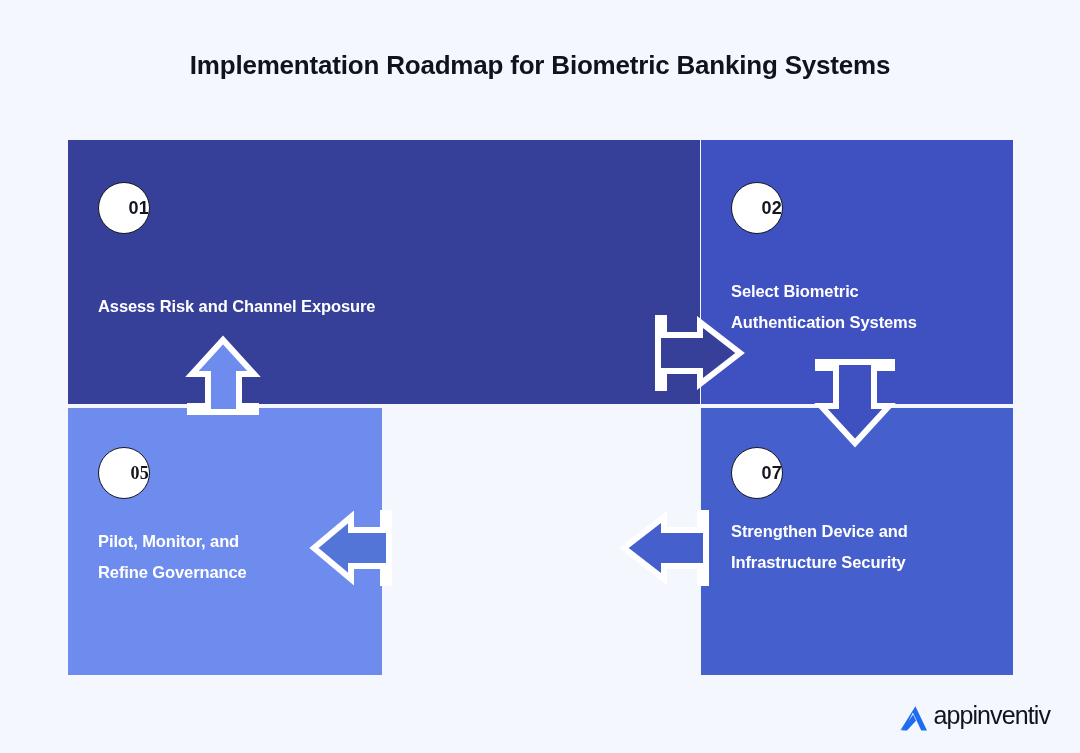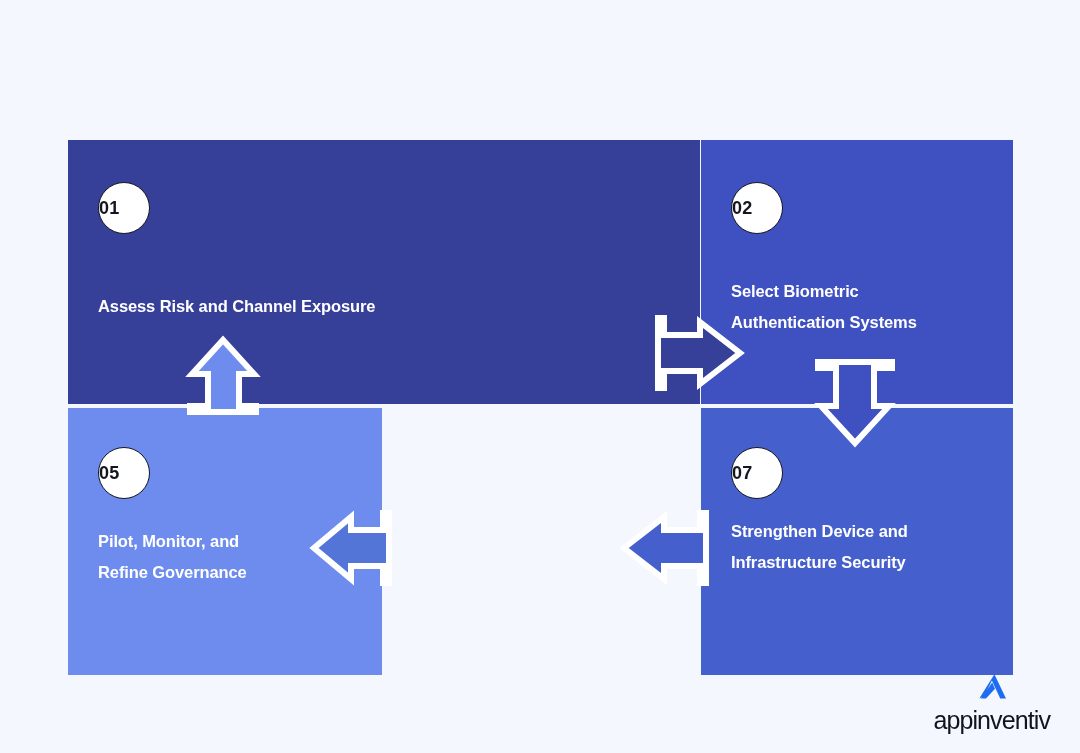--- a/index.html
+++ b/index.html
@@ -54,21 +54,21 @@
   .badge {
     position: absolute;
     width: 52px;
     height: 52px;
     border-radius: 50%;
     background: #ffffff;
     border: 1.6px solid #14161f;
     box-sizing: border-box;
     display: flex;
     align-items: center;
-    justify-content: flex-start;
+    justify-content: flex-end;
     font-size: 18px;
     font-weight: bold;
     color: #14161f;
     letter-spacing: 0.3px;
   }
 
   .ptext {
     position: absolute;
     color: #ffffff;
     font-size: 16.5px;
@@ -86,36 +86,36 @@
     height: 535px;
     pointer-events: none;
   }
 
   
   #logo {
     position: absolute;
     right: 30px;
     bottom: 18px;
     display: flex;
-    align-items: center;
+    align-items: flex-start;
     gap: 3px;
-    flex-direction: column;
   }
   #logo-text {
     font-size: 25px;
     color: #11131d;
     letter-spacing: -0.9px;
     font-weight: normal;
   }
 </style>
 </head>
 <body>
 
 <div id="canvas">
 
+  <div id="title">Implementation Roadmap for Biometric Banking Systems</div>
 
   <div id="diagram">
 
     <div class="panel" style="left:0px; top:0px; width:632px; height:264px;">
       <svg width="632" height="264" viewBox="0 0 632 264" style="position:absolute;left:0;top:0;">
         <rect x="0" y="0" width="632" height="264" style="fill:#374099"></rect>
       </svg>
       <div class="badge" style="left:30px; top:42px;">
         <span>01</span>
       </div>
@@ -142,21 +142,21 @@
       </div>
       <div class="ptext" style="left:30px; top:108px; width:275px;">Strengthen Device and
 Infrastructure Security</div>
     </div>
 
 
     <div class="panel" style="left:0px; top:268px; width:314px; height:267px;">
       <svg width="314" height="267" viewBox="0 0 314 267" style="position:absolute;left:0;top:0;">
         <rect x="0" y="0" width="314" height="267" style="fill:#6e8cee"></rect>
       </svg>
-      <div class="badge" style="left:30px; top:39px;">
+      <div class="badge" style="left:30px; top:39px;font-family:Liberation Serif, serif;">
         <span>05</span>
       </div>
       <div class="ptext" style="left:30px; top:118px; width:275px;">Pilot, Monitor, and
 Refine Governance</div>
     </div>
 
     <svg id="arrows" viewBox="0 0 945 535">
 
       <g>
         <path d="M 596 195

